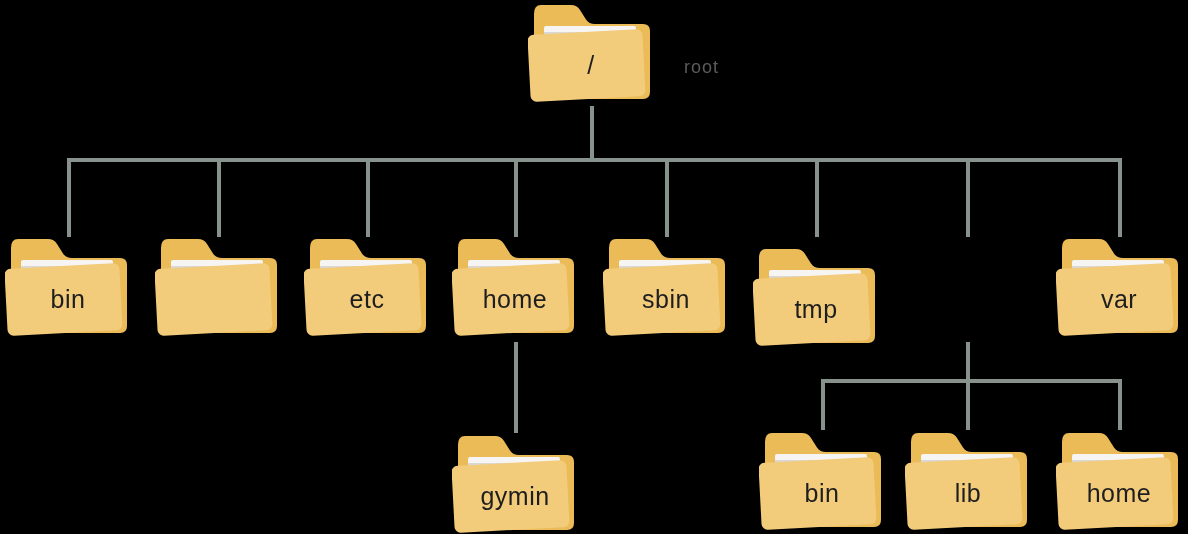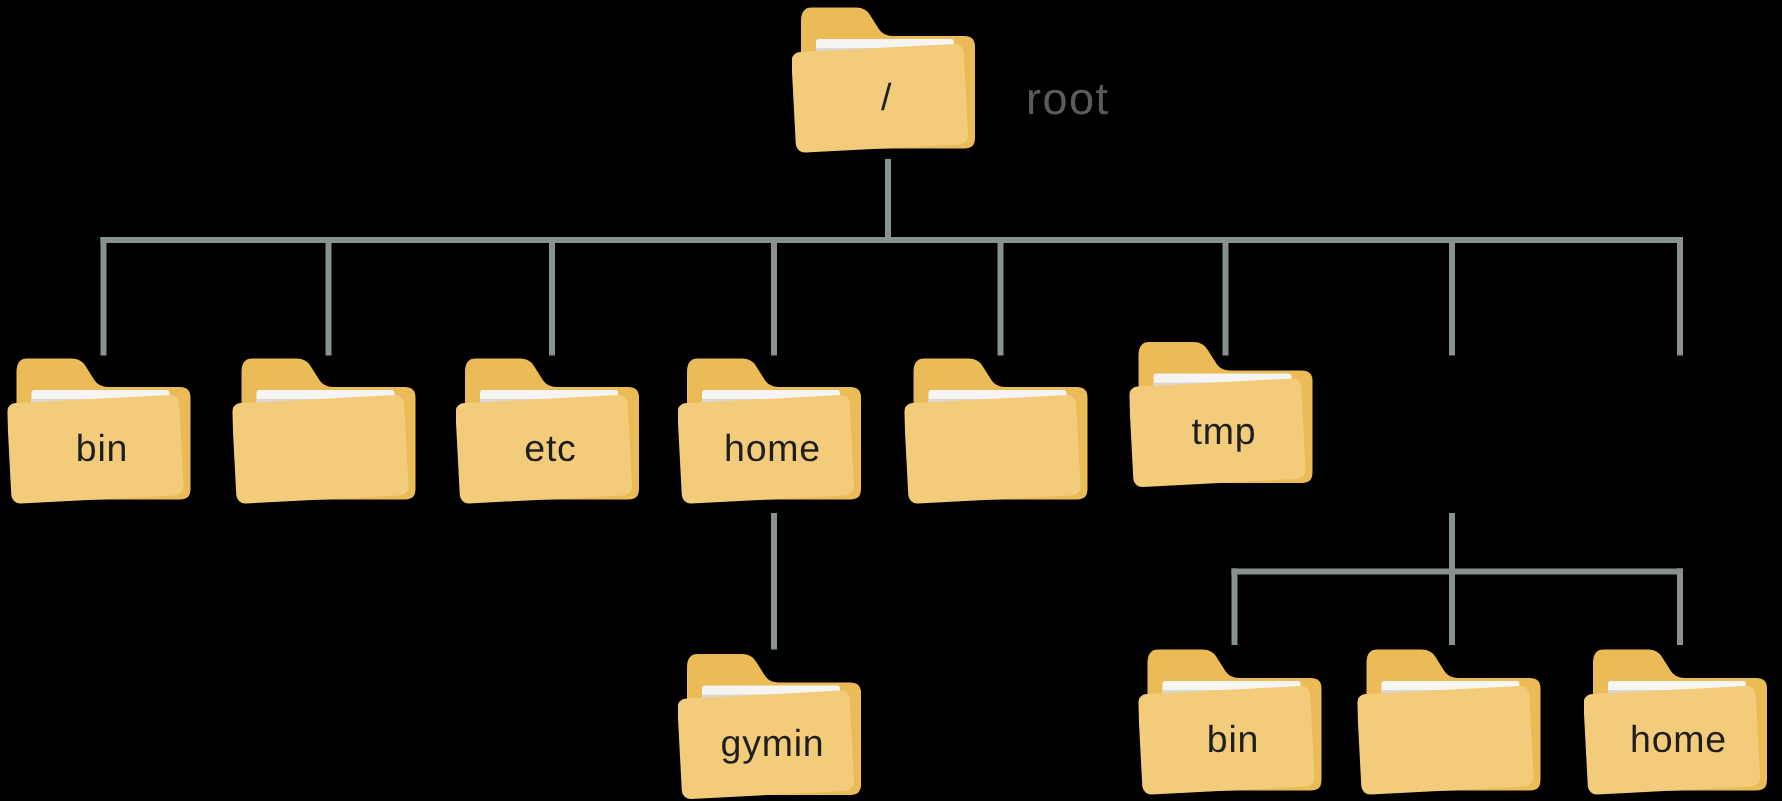--- a/index.html
+++ b/index.html
@@ -20,21 +20,21 @@
     color: var(--label, #1E1E1E); letter-spacing: 0.5px;
   }
 
   
   .line { position: absolute; background: var(--line, #87928D); }
   .line.v { width: 4px; }
   .line.h { height: 4px; }
 
   .annotation {
     position: absolute; left: 684px; top: 54px;
-    font-size: 30px; line-height: 26px;
+    font-size: 18px; line-height: 26px;
     color: var(--annotation, #5B5B5B); letter-spacing: 1px;
   }
 </style>
 </head>
 <body>
 
 <svg width="0" height="0" style="position:absolute" aria-hidden="true">
   <defs>
     <g id="folder-art">
       <path d="M6 12 Q6 3 13 3 L43 3 Q49 3 52 8 L58 17.5 Q61 22 67 22 L115 22 Q122 22 122 29 L122 90 Q122 97 115 97 L13 97 Q6 97 6 90 Z" fill="var(--folder-back, #EBBB58)"></path>
@@ -91,44 +91,52 @@
   <div class="node" style="left:304px; top:236px">
     <svg class="icon" viewBox="0 0 126 100">
         <use href="#folder-art"></use>
       </svg>
     <div class="flabel">etc</div>
   </div>
   <div class="node" style="left:603px; top:236px">
     <svg class="icon" viewBox="0 0 126 100">
         <use href="#folder-art"></use>
       </svg>
+    <div class="flabel">sbin</div>
   </div>
-  <div class="node" style="left:753px; top:225px">
+  <div class="node" style="left:753px; top:246px">
     <svg class="icon" viewBox="0 0 126 100">
         <use href="#folder-art"></use>
       </svg>
     <div class="flabel">tmp</div>
+  </div>
+  <div class="node" style="left:1056px; top:236px">
+    <svg class="icon" viewBox="0 0 126 100">
+        <use href="#folder-art"></use>
+      </svg>
+    <div class="flabel">var</div>
   </div>
 
   <div class="node" style="left:452px; top:433px">
     <svg class="icon" viewBox="0 0 126 100">
         <use href="#folder-art"></use>
       </svg>
     <div class="flabel">gymin</div>
   </div>
   <div class="node" style="left:759px; top:430px">
     <svg class="icon" viewBox="0 0 126 100">
         <use href="#folder-art"></use>
       </svg>
     <div class="flabel">bin</div>
   </div>
   <div class="node" style="left:905px; top:430px">
     <svg class="icon" viewBox="0 0 126 100">
         <use href="#folder-art"></use>
       </svg>
+    <div class="flabel">lib</div>
   </div>
   <div class="node" style="left:1056px; top:430px">
     <svg class="icon" viewBox="0 0 126 100">
         <use href="#folder-art"></use>
       </svg>
     <div class="flabel">home</div>
   </div>
 
 </div>
 

